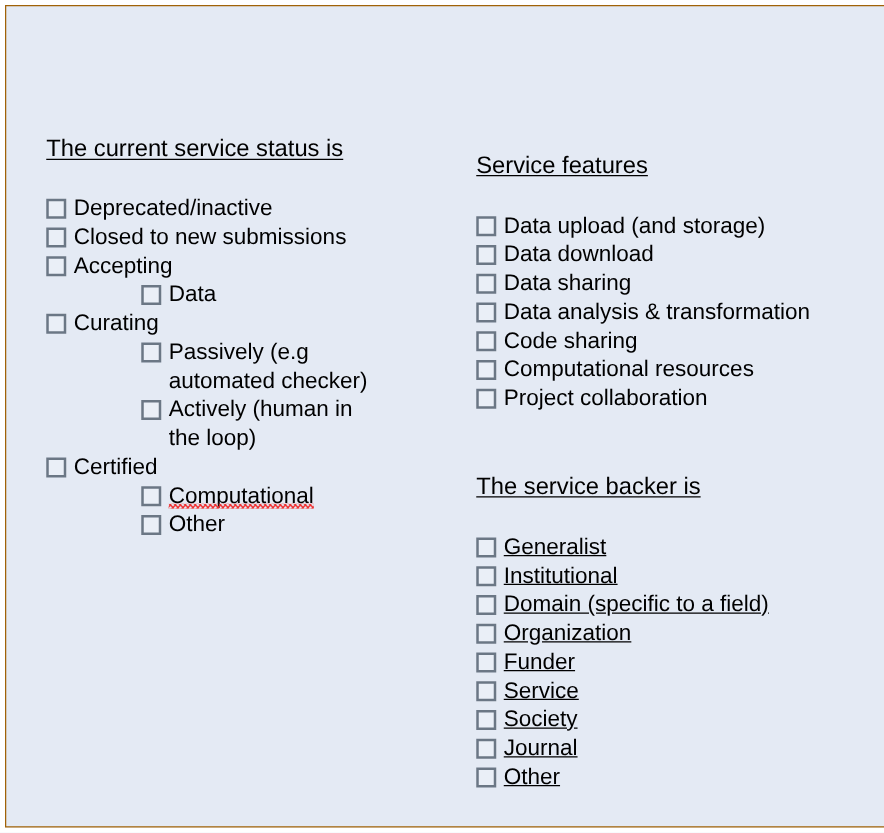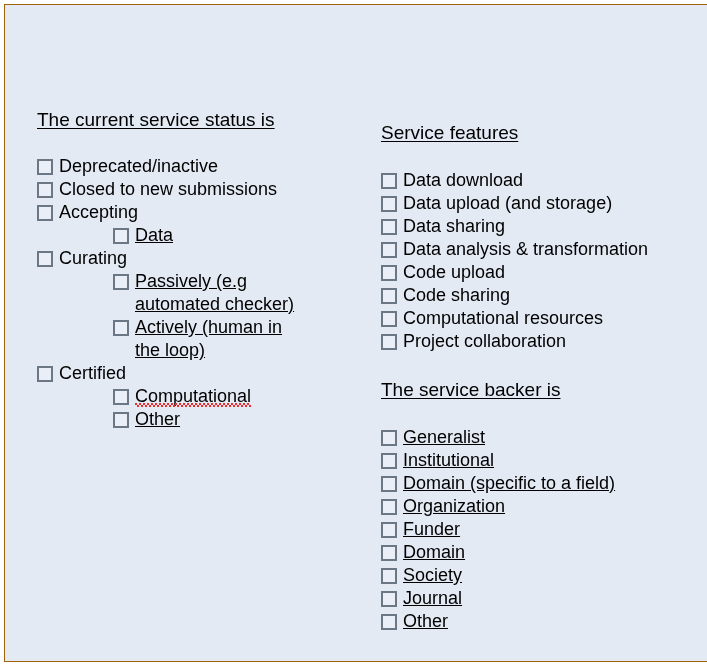--- a/index.html
+++ b/index.html
@@ -65,21 +65,21 @@
     margin-right: 6px;
   }
 
   .check-label {
     font-size: 18px;
     line-height: 23px;
     color: #000000;
     white-space: pre-wrap;
   }
 
-  .indent-1 { margin-left: 76px; text-decoration: underline; }
+  .indent-1 { margin-left: 76px; }
 
   .misspelled {
     position: relative;
     display: inline-block;
   }
   .misspelled::after {
     content: "";
     position: absolute;
     left: 0;
     right: 0;
@@ -156,40 +156,36 @@
         </li>
       </ul>
   </div>
 
   <div class="column" id="col-right">
     <div class="section-heading" id="right-heading-features">Service features</div>
 
     <ul class="checklist" id="right-list-features">
         <li class="check-row">
           <span class="checkbox"></span>
+          <span class="check-label">Data upload (and storage)</span>
+        </li>
+        <li class="check-row">
+          <span class="checkbox"></span>
           <span class="check-label">Data download</span>
         </li>
         <li class="check-row">
           <span class="checkbox"></span>
-          <span class="check-label">Data upload (and storage)</span>
-        </li>
-        <li class="check-row">
-          <span class="checkbox"></span>
           <span class="check-label">Data sharing</span>
         </li>
         <li class="check-row">
           <span class="checkbox"></span>
           <span class="check-label">Data analysis &amp; transformation</span>
         </li>
         <li class="check-row">
           <span class="checkbox"></span>
-          <span class="check-label">Code upload</span>
-        </li>
-        <li class="check-row">
-          <span class="checkbox"></span>
           <span class="check-label">Code sharing</span>
         </li>
         <li class="check-row">
           <span class="checkbox"></span>
           <span class="check-label">Computational resources</span>
         </li>
         <li class="check-row">
           <span class="checkbox"></span>
           <span class="check-label">Project collaboration</span>
         </li>
@@ -213,21 +209,21 @@
         <li class="check-row">
           <span class="checkbox"></span>
           <span class="check-label">Organization</span>
         </li>
         <li class="check-row">
           <span class="checkbox"></span>
           <span class="check-label">Funder</span>
         </li>
         <li class="check-row">
           <span class="checkbox"></span>
-          <span class="check-label">Domain</span>
+          <span class="check-label">Service</span>
         </li>
         <li class="check-row">
           <span class="checkbox"></span>
           <span class="check-label">Society</span>
         </li>
         <li class="check-row">
           <span class="checkbox"></span>
           <span class="check-label">Journal</span>
         </li>
         <li class="check-row">

